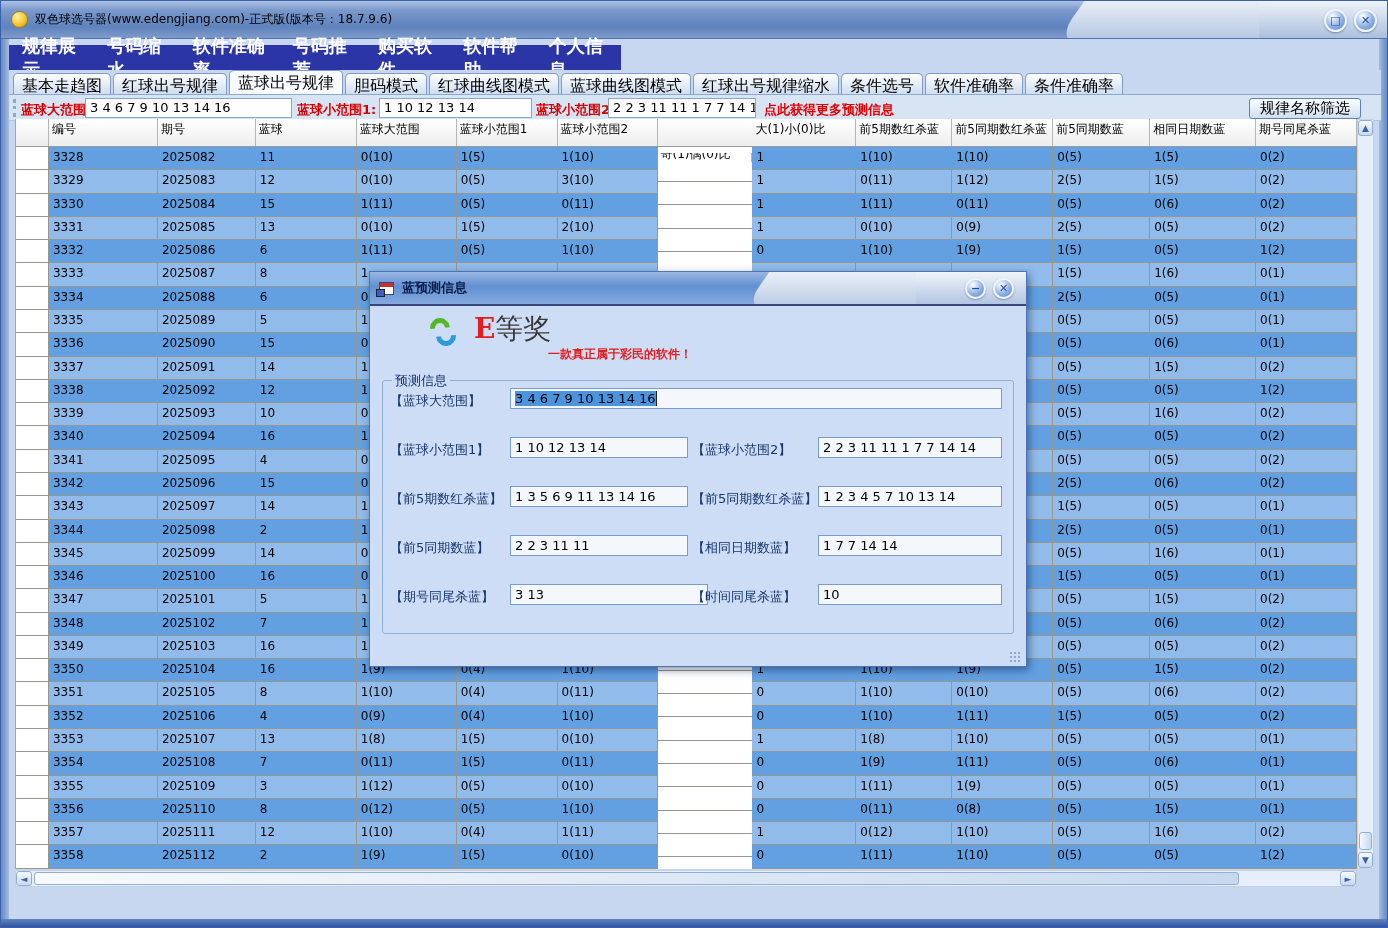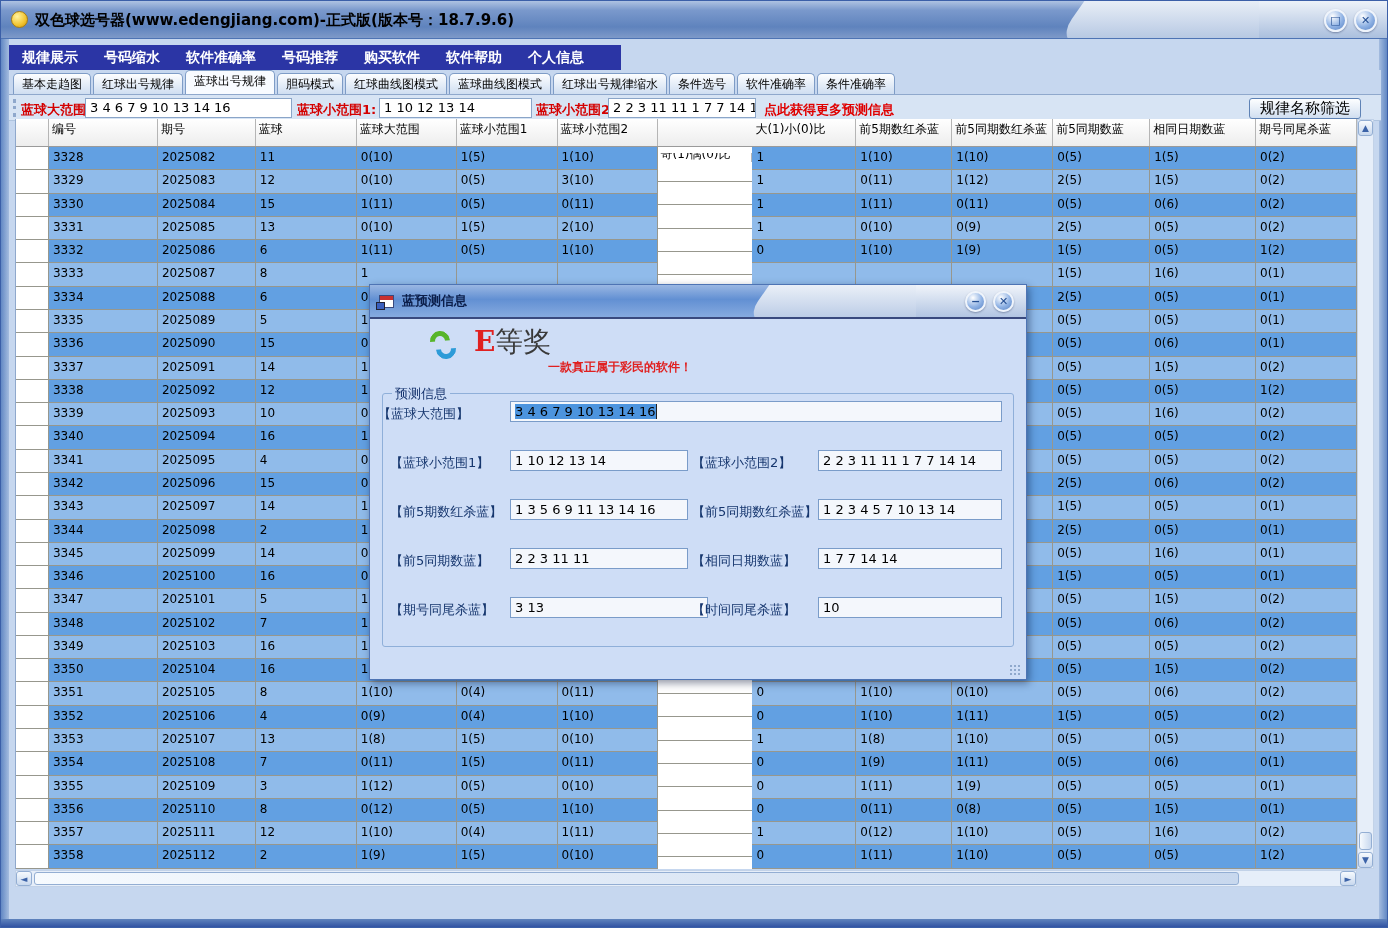--- a/index.html
+++ b/index.html
@@ -10,39 +10,39 @@
   .titlebar { position:absolute; left:0; top:0; width:1388px; height:38px; overflow:hidden;
     background:linear-gradient(180deg,#AEC2E2 0%,#7A99CC 25%,#5F83BD 70%,#7E9AC9 100%);
     border-bottom:1px solid #4E74B4; }
   .titlebar .swoosh-skew { position:absolute; right:60px; top:-4px; width:260px; height:52px;
     background:linear-gradient(180deg,#EDF2F9,#A9BEDD); transform:skewX(-35deg);
     border-bottom-left-radius:40px 30px; }
   .titlebar .swoosh-cap { position:absolute; right:0; top:0; width:130px; height:38px;
     background:linear-gradient(180deg,#EDF2F9,#A9BEDD); }
   .app-icon { position:absolute; left:10px; top:10px; width:17px; height:17px; border-radius:50%;
     background:radial-gradient(circle at 35% 30%,#FFF3A0,#F2C430 60%,#C89010); border:1px solid #A87E14; }
-  .title-text { position:absolute; left:34px; top:10px; font-size:15px; font-weight:bold; color:#000; }
+  .title-text { position:absolute; left:34px; top:10px; font-size:12px; font-weight:normal; color:#000; }
   .winbtn { position:absolute; top:8px; width:23px; height:23px; border-radius:50%;
     background:radial-gradient(circle at 35% 28%,#FFFFFF,#8FB2E4 55%,#5580C2);
     border:2px solid #EFF4FB; color:#234E93; font-size:11px; font-weight:bold; text-align:center;
     line-height:19px; box-shadow:0 1px 2px rgba(10,20,60,.35); cursor:default; }
   .btn-max { right:42px; } .btn-close { right:12px; }
   
   .edge-left  { position:absolute; left:0; top:38px; width:8px;  height:880px; background:linear-gradient(90deg,#6288C4,#A4BCDF); }
   .edge-right { position:absolute; right:0; top:38px; width:8px; height:880px; background:linear-gradient(90deg,#A4BCDF,#6288C4); }
   .edge-bottom{ position:absolute; left:0; top:918px; width:1388px; height:10px;
     background:linear-gradient(180deg,#5F83BD,#26479C); }
   
   .menubar { position:absolute; left:8px; top:44px; width:612px; height:25px; background:#2B35A5;
     display:flex; align-items:center; }
-  .menu-item { color:#FFFFFF; font-size:14px; font-weight:bold; padding:0 13px; cursor:default; }
+  .menu-item { color:#FFFFFF; font-size:18px; font-weight:bold; padding:0 13px; cursor:default; }
   
   .tabbar { position:absolute; left:8px; top:69px; width:1372px; height:25px; display:flex;
     align-items:flex-end; gap:2px; padding-left:4px; border-bottom:1px solid #8FA8CC; background:#C6D7EF; }
-  .tab { height:21px; padding:2px 8px 0 8px; font-size:12px; color:#000; white-space:nowrap;
+  .tab { height:21px; padding:2px 8px 0 8px; font-size:16px; color:#000; white-space:nowrap;
     background:linear-gradient(180deg,#FDFEFF,#CFDEF1); border:1px solid #7E9CC6; border-bottom:none;
     border-radius:5px 5px 0 0; cursor:default; }
   .tab.selected { height:24px; background:#F8FBFF; position:relative; z-index:2; }
   
   .filterbar { position:absolute; left:8px; top:94px; width:1372px; height:26px; background:#D7E4F4;
     border-bottom:1px solid #AFC4DF; }
   .filter-grip { position:absolute; left:4px; top:4px; width:3px; height:18px;
     border-left:3px dotted #8FA8CC; }
   .flabel { position:absolute; top:6px; font-size:13px; font-weight:bold; color:#D40000; white-space:nowrap; }
   .finput { position:absolute; top:3px; height:20px; background:#FFFFFF; border:1px solid #8AA5C8;
@@ -83,21 +83,21 @@
   
   .statusbar { position:absolute; left:8px; top:888px; width:1372px; height:30px; background:#D7E4F4;
     border-top:1px solid #FFFFFF; }
   .status-text { position:absolute; left:8px; top:7px; font-size:13px; font-weight:bold; color:#000; }
   .status-link { position:absolute; left:1030px; top:7px; font-size:13px; font-weight:bold;
     color:#E00000; text-decoration:underline; cursor:pointer; }
   .grip { position:absolute; right:4px; top:12px; width:12px; height:12px;
     background:radial-gradient(circle,#8FA8CC 1px,transparent 1.4px) 0 0/4px 4px; }
   
   .dialog { position:absolute; left:368px; top:270px; width:658px; height:396px; z-index:10;
-    background:#CEDDF6; border:1px solid #4E74B4; box-shadow:2px 3px 8px rgba(5,15,50,.45);margin-top:13px; }
+    background:#CEDDF6; border:1px solid #4E74B4; box-shadow:2px 3px 8px rgba(5,15,50,.45); }
   .dlg-titlebar { position:relative; width:100%; height:34px; overflow:hidden;
     background:linear-gradient(180deg,#9AB7E3 0%,#6290D3 45%,#86AADF 100%);
     border-bottom:2px solid #39497E; }
   .dlg-titlebar .swoosh-skew { position:absolute; right:50px; top:-4px; width:220px; height:46px;
     background:linear-gradient(180deg,#F0F4FA,#AEC2E1); transform:skewX(-35deg);
     border-bottom-left-radius:36px 26px; }
   .dlg-titlebar .swoosh-cap { position:absolute; right:0; top:0; width:110px; height:34px;
     background:linear-gradient(180deg,#F0F4FA,#AEC2E1); }
   .form-icon { position:absolute; left:9px; top:10px; width:15px; height:13px; background:#FFFFFF;
     border:1px solid #39497E; }
@@ -728,21 +728,21 @@
       <div class="a1"></div>
         <div class="a2"></div>
     </div>
     <div class="logo-brand">
       <span class="e">E</span><span class="rest">等奖</span>
     </div>
     <div class="logo-tagline">一款真正属于彩民的软件！</div>
     <div class="groupbox"></div>
     <div class="group-title">预测信息</div>
     <div id="dlg-fields">
-        <div class="dlabel" style="left: 8px; top: 120px; font-family: Liberation Mono, monospace;">【蓝球大范围】</div>
+        <div class="dlabel" style="left: 20px; top: 120px; font-family: Liberation Mono, monospace;">【蓝球大范围】</div>
         <div class="dinput" style="left: 140px; top: 116px; width: 492px;"><span class="sel">3 4 6 7 9 10 13 14 16</span></div>
         <div class="dlabel" style="left: 20px; top: 169px;">【蓝球小范围1】</div>
         <div class="dinput" style="left: 140px; top: 165px; width: 178px;">1 10 12 13 14</div>
         <div class="dlabel" style="left: 322px; top: 169px;">【蓝球小范围2】</div>
         <div class="dinput" style="left: 448px; top: 165px; width: 184px;">2 2 3 11 11 1 7 7 14 14</div>
         <div class="dlabel" style="left: 20px; top: 218px;">【前5期数红杀蓝】</div>
         <div class="dinput" style="left: 140px; top: 214px; width: 178px;">1 3 5 6 9 11 13 14 16</div>
         <div class="dlabel" style="left: 322px; top: 218px;">【前5同期数红杀蓝】</div>
         <div class="dinput" style="left: 448px; top: 214px; width: 184px;">1 2 3 4 5 7 10 13 14</div>
         <div class="dlabel" style="left: 20px; top: 267px;">【前5同期数蓝】</div>

